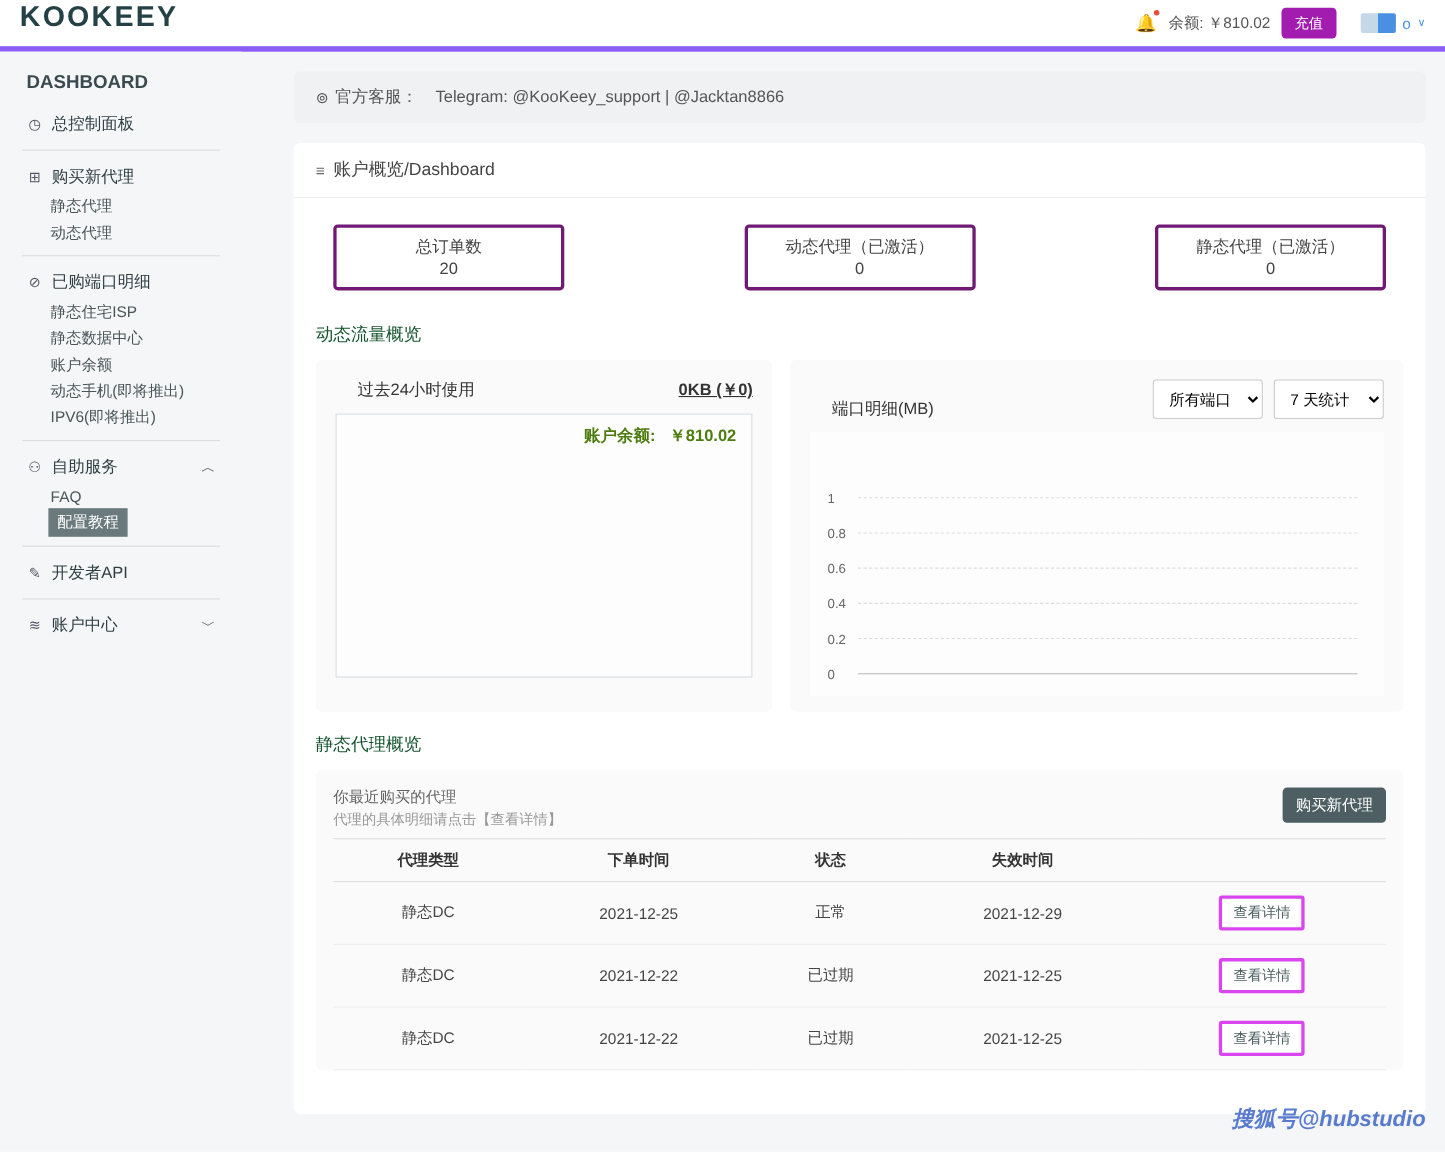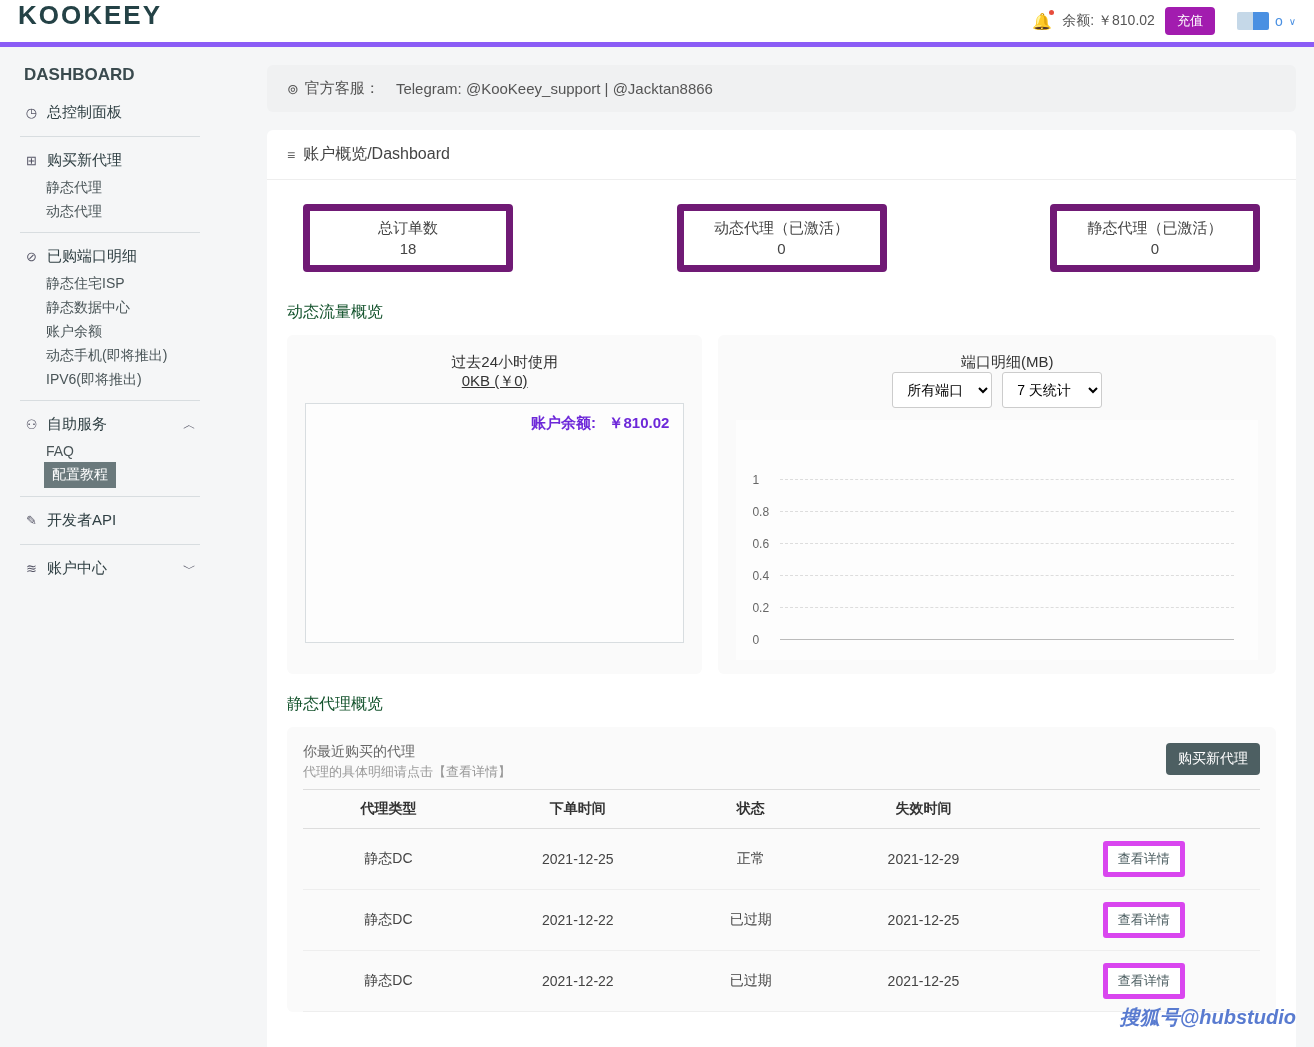--- a/index.html
+++ b/index.html
@@ -28,50 +28,50 @@
 
 .main { flex: 1; padding: 18px 0 0 0; }
 .banner { background: #f0f1f2; border-radius: 6px; margin: 0 18px 18px 18px; padding: 14px 20px; font-size: 15px; color: #555; display: flex; align-items: center; gap: 6px; }
 .banner .ico { font-size: 14px; }
 
 .panel { background: #fff; border-radius: 6px; margin: 0 18px 0 18px; padding: 0 0 40px 0; }
 .panel-head { display: flex; align-items: center; gap: 8px; padding: 14px 20px; font-size: 16px; color: #444; border-bottom: 1px solid #eee; }
 .panel-head .ico { font-size: 14px; color: #666; }
 
 .stat-row { display: flex; justify-content: space-between; padding: 24px 36px 10px; gap: 60px; }
-.stat-box { flex: 0 0 210px; border: 7px solid #701a75; border-radius: 4px; padding: 8px 0; text-align: center; }
+.stat-box { flex: 0 0 210px; border: 3px solid #701a75; border-radius: 4px; padding: 8px 0; text-align: center; }
 .stat-box .lbl { font-size: 15px; color: #444; }
 .stat-box .val { font-size: 15px; color: #444; margin-top: 2px; }
 
 .section-title { font-size: 16px; color: #14532d; padding: 20px 20px 12px; }
 
 .card-row { display: flex; gap: 16px; padding: 0 20px; }
 .card { background: #fafafa; border-radius: 6px; flex: 1; padding: 18px 18px 14px; }
-.card-line { display: flex; justify-content: space-between; align-items: center; font-size: 15px; color: #333; margin-bottom: 12px; flex-direction: column; }
-.card-line .r { font-weight: 400; text-decoration: underline; color: #333; }
+.card-line { display: flex; justify-content: space-between; align-items: flex-end; font-size: 15px; color: #333; margin-bottom: 12px; }
+.card-line .r { font-weight: 700; text-decoration: underline; color: #333; }
 .card-body { border: 1px solid #d8dde0; height: 240px; margin-top: 6px; padding: 10px 14px; background: #fdfdfd; }
-.bal-line { text-align: right; font-size: 15px; font-weight: 600; color: #6d28d9; }
+.bal-line { text-align: right; font-size: 15px; font-weight: 600; color: #4d7c0f; }
 
 .card-selects { display: flex; gap: 10px; }
 .card-selects select { padding: 6px 10px; border: 1px solid #ccc; border-radius: 3px; font-size: 14px; background: #fff; height: 36px; width: 100px; }
 .chart-area { position: relative; height: 180px; margin-top: 30px; }
 .chart-axis { position: absolute; left: 30px; right: 10px; bottom: 0; height: 160px; }
 .chart-gridline { position: absolute; left: 0; right: 0; border-top: 1px dashed #ddd; }
 .chart-gridline.solid { border-top: 1px solid #bbb; }
 .chart-tick { position: absolute; left: -28px; font-size: 12px; color: #666; transform: translateY(-50%); }
 
 .bottom-section { background: #fafafa; border-radius: 6px; margin: 0 20px; padding: 16px 16px 0; }
 .bottom-head { display: flex; justify-content: space-between; align-items: flex-start; padding-bottom: 8px; }
 .bottom-head .txt1 { font-size: 14px; color: #666; }
 .bottom-head .txt2 { font-size: 13px; color: #999; margin-top: 2px; }
 .buy-btn { background: #4d5f62; color: #fff; border: none; padding: 7px 12px; border-radius: 4px; font-size: 14px; cursor: pointer; }
 .ptable { width: 100%; border-collapse: collapse; }
 .ptable th { border-top: 1px solid #ddd; border-bottom: 1px solid #ddd; padding: 10px 8px; font-size: 14px; color: #333; font-weight: 600; text-align: center; }
 .ptable td { border-bottom: 1px solid #eee; padding: 12px 8px; font-size: 14px; color: #444; text-align: center; }
-.detail-btn { border: 5px solid #d946ef; background: #fff; color: #4d5f62; padding: 4px 10px; border-radius: 3px; font-size: 13px; cursor: pointer; }
+.detail-btn { border: 3px solid #d946ef; background: #fff; color: #4d5f62; padding: 4px 10px; border-radius: 3px; font-size: 13px; cursor: pointer; }
 
 .watermark { position: fixed; right: 18px; bottom: 16px; font-size: 20px; color: rgba(60,100,200,0.85); font-weight: 600; font-style: italic; pointer-events: none; }
 </style>
 </head>
 <body>
 
 <div class="topbar">
   <div class="logo">KOOKEEY</div>
   <div class="topbar-right">
     <span class="bell-icon">🔔</span>
@@ -155,21 +155,21 @@
 
     <div class="panel">
       <div class="panel-head">
         <span class="ico">≡</span>
         <span>账户概览/Dashboard</span>
       </div>
 
       <div class="stat-row">
         <div class="stat-box">
           <div class="lbl">总订单数</div>
-          <div class="val">18</div>
+          <div class="val">20</div>
         </div>
         <div class="stat-box">
           <div class="lbl">动态代理（已激活）</div>
           <div class="val">0</div>
         </div>
         <div class="stat-box">
           <div class="lbl">静态代理（已激活）</div>
           <div class="val">0</div>
         </div>
       </div>

